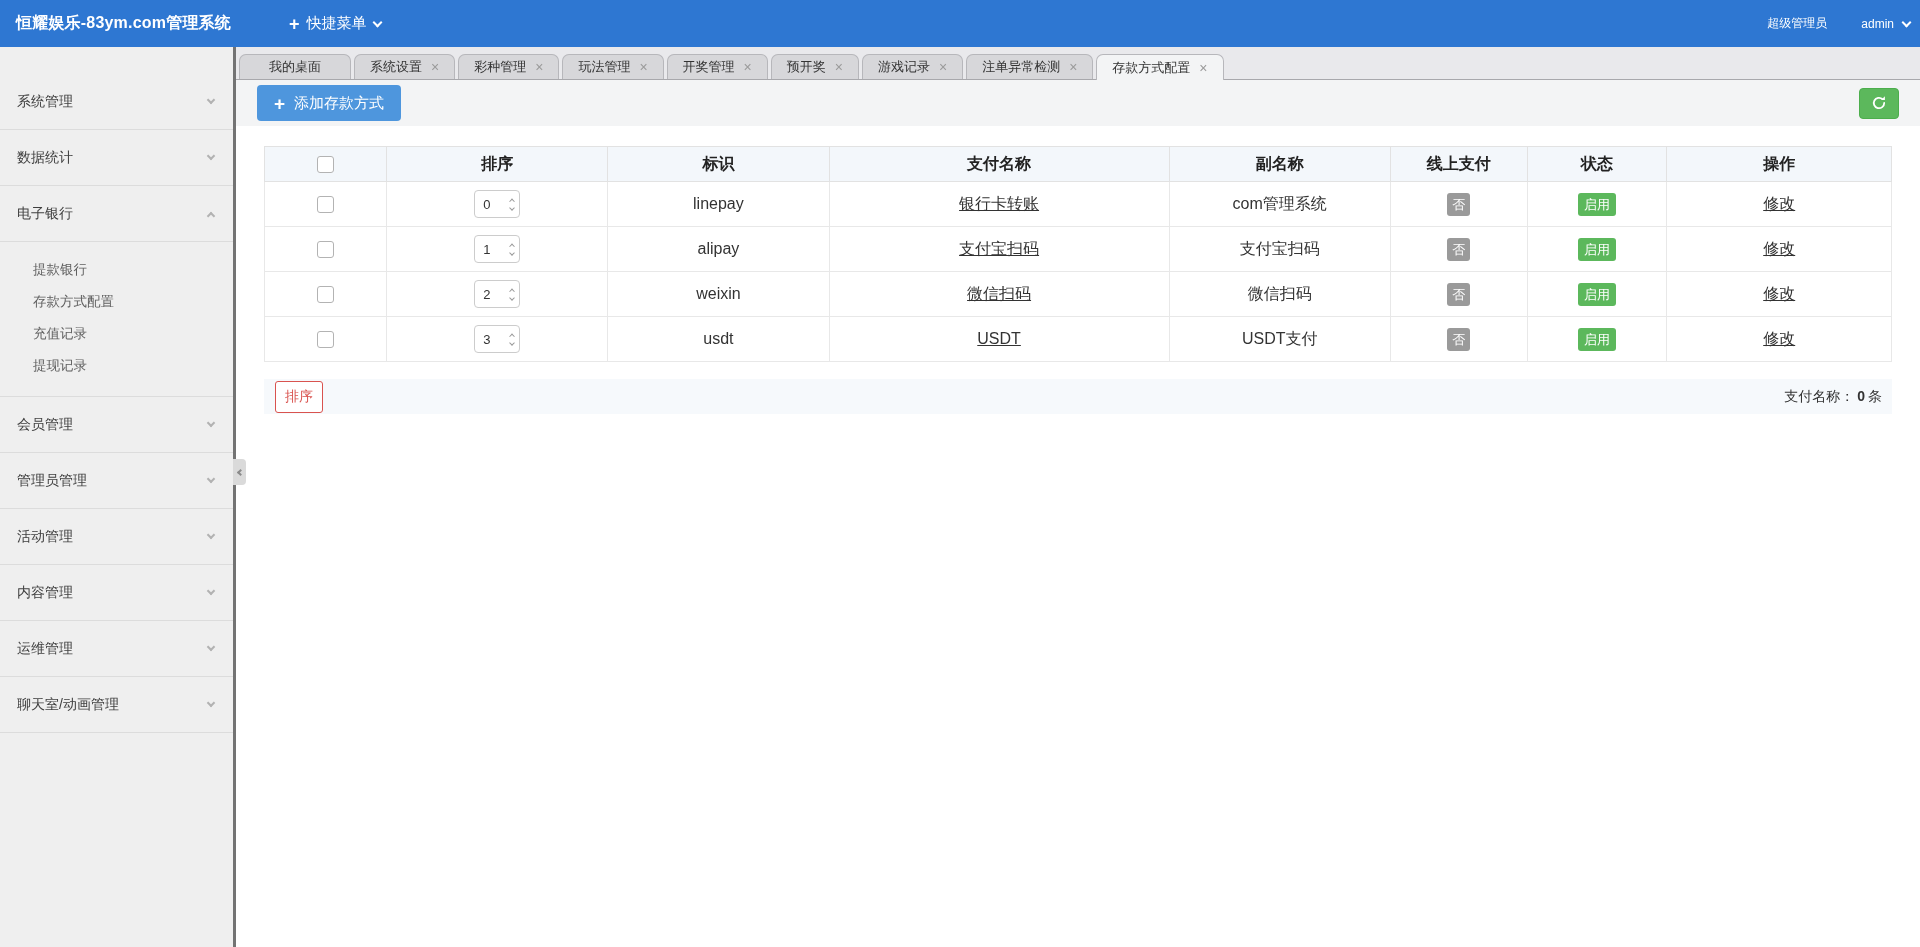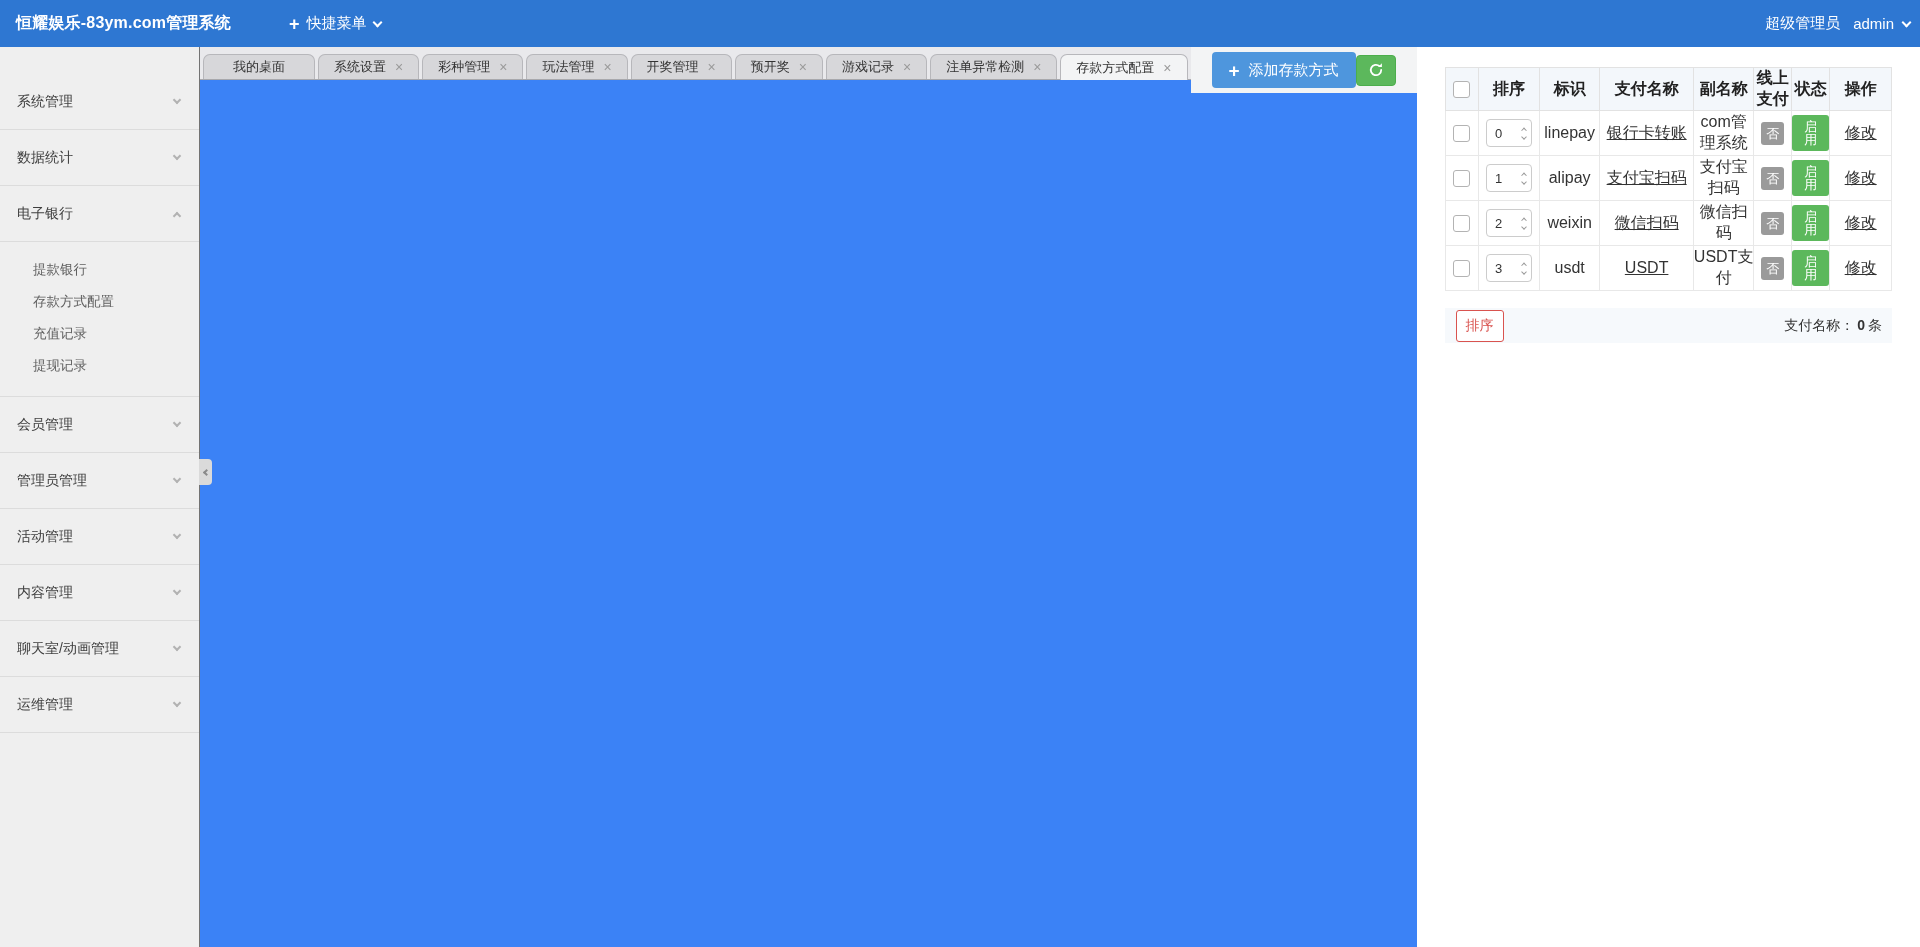--- a/index.html
+++ b/index.html
@@ -6,51 +6,51 @@
   html,body { width:1920px; height:947px; overflow:hidden; background:#fff;
               font-family:"Liberation Sans","DejaVu Sans",sans-serif; }
 
   
   .navbar { height:47px; background:#2e77d2; display:flex; align-items:center;
             color:#fff; padding:0 10px 0 16px; }
   .nav-title { font-size:16px; font-weight:bold; letter-spacing:.2px; }
   .quick-menu { margin-left:58px; display:flex; align-items:center; gap:7px;
                 font-size:15px; cursor:pointer; }
   .plus-glyph { font-size:18px; font-weight:bold; line-height:1; }
-  .nav-right { margin-left:auto; display:flex; align-items:center; gap:13px; font-size:15px; }
+  .nav-right { margin-left:auto; display:flex; align-items:center; gap:34px; font-size:12px; }
   .user-menu { display:flex; align-items:center; gap:9px; cursor:pointer; }
 
   
   .chev { display:inline-block; width:7px; height:7px;
           border-right:2px solid currentColor; border-bottom:2px solid currentColor; }
   .chev.down { transform:rotate(45deg); margin-top:-3px; }
   .chev.up   { transform:rotate(-135deg); margin-top:4px; }
   .chev.left { transform:rotate(135deg); }
 
   
   .layout { display:flex; height:900px; }
 
   
-  .sidebar { width:200px; background:#efefef; flex-shrink:0; position:relative;
-             border-right:1px solid #737373; }
+  .sidebar { width:236px; background:#efefef; flex-shrink:0; position:relative;
+             border-right:3px solid #737373; }
   .sidebar nav { padding-top:27px; }
   .side-group { height:56px; display:flex; align-items:center; justify-content:space-between;
                 padding:0 19px 0 17px; font-size:14px; color:#3f3f3f;
                 border-bottom:1px solid #dcdcdc; cursor:pointer; }
   .side-group .chev { color:#b2b2b2; width:6px; height:6px; }
   .side-sub { padding:12px 0 14px; border-bottom:1px solid #dcdcdc; }
   .side-sub-item { height:32px; line-height:32px; padding-left:33px;
                    font-size:13.5px; color:#606060; cursor:pointer; }
   .collapse-handle { position:absolute; right:-13px; top:412px; width:13px; height:26px;
                      background:#dadada; border-radius:0 4px 4px 0; display:flex;
                      align-items:center; justify-content:center; cursor:pointer; z-index:3; }
   .collapse-handle .chev { width:5px; height:5px; color:#8b8b8b; margin-left:2px; }
 
   
-  .main { flex:1; min-width:0; display:flex; flex-direction:row; background:#3b82f6; }
+  .main { flex:1; min-width:0; display:flex; flex-direction:column; background:#701a75; }
 
   .tabstrip { height:33px; background:#e9e9ec; border-bottom:1px solid #a8a8ac;
               display:flex; align-items:flex-end; padding-left:3px; }
   .tab { height:25px; display:flex; align-items:center; gap:9px; padding:0 15px;
          background:#d7d7da; border:1px solid #b7b7bb; border-bottom:none;
          border-radius:7px 7px 0 0; font-size:13px; color:#333;
          margin-right:3px; cursor:pointer; white-space:nowrap; }
   .tab:not(.closable) { padding:0 29px; }
   .tab.active { background:#f3f4f5; height:26px; margin-bottom:-1px; z-index:2; }
   .tab .close { color:#9a9a9a; font-size:14px; line-height:1; cursor:pointer; }
@@ -152,25 +152,25 @@
           </div>
           <div class="side-group">
             <span>活动管理</span>
             <span class="chev down"></span>
           </div>
           <div class="side-group">
             <span>内容管理</span>
             <span class="chev down"></span>
           </div>
           <div class="side-group">
+            <span>运维管理</span>
+            <span class="chev down"></span>
+          </div>
+          <div class="side-group">
             <span>聊天室/动画管理</span>
-            <span class="chev down"></span>
-          </div>
-          <div class="side-group">
-            <span>运维管理</span>
             <span class="chev down"></span>
           </div>
         </nav>
       <div class="collapse-handle">
         <span class="chev left"></span>
       </div>
     </aside>
 
     <main class="main">
 

